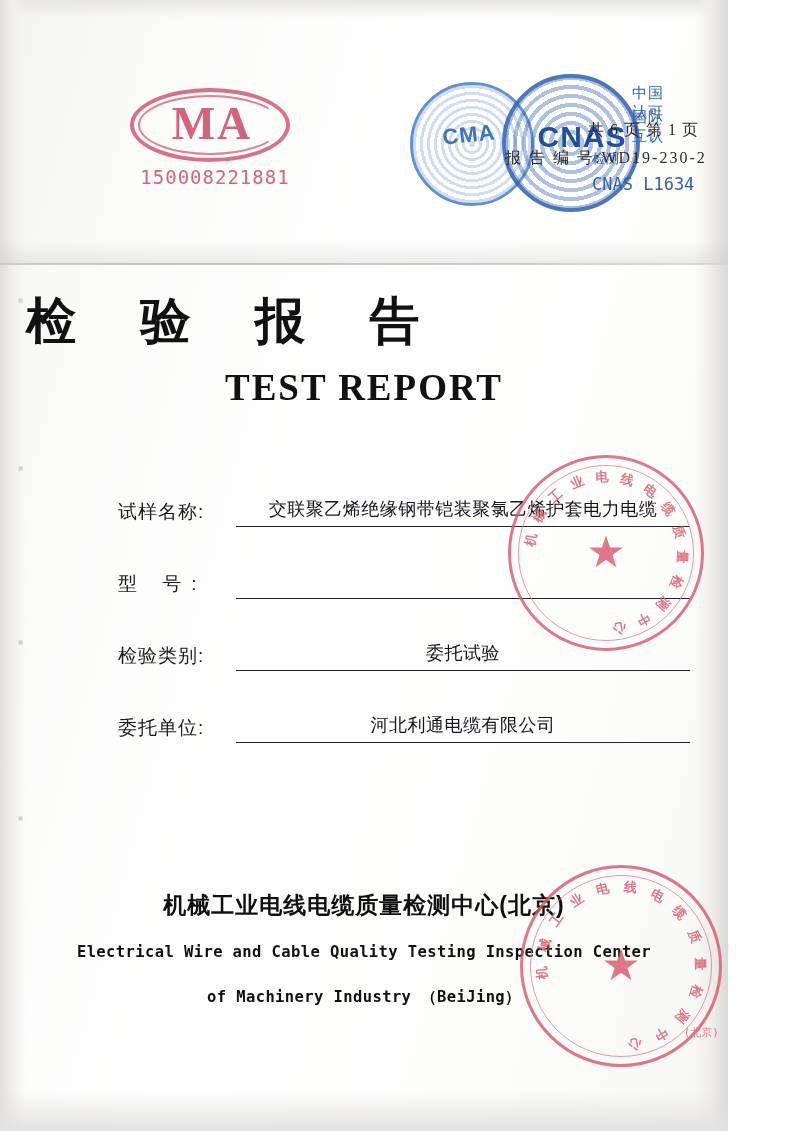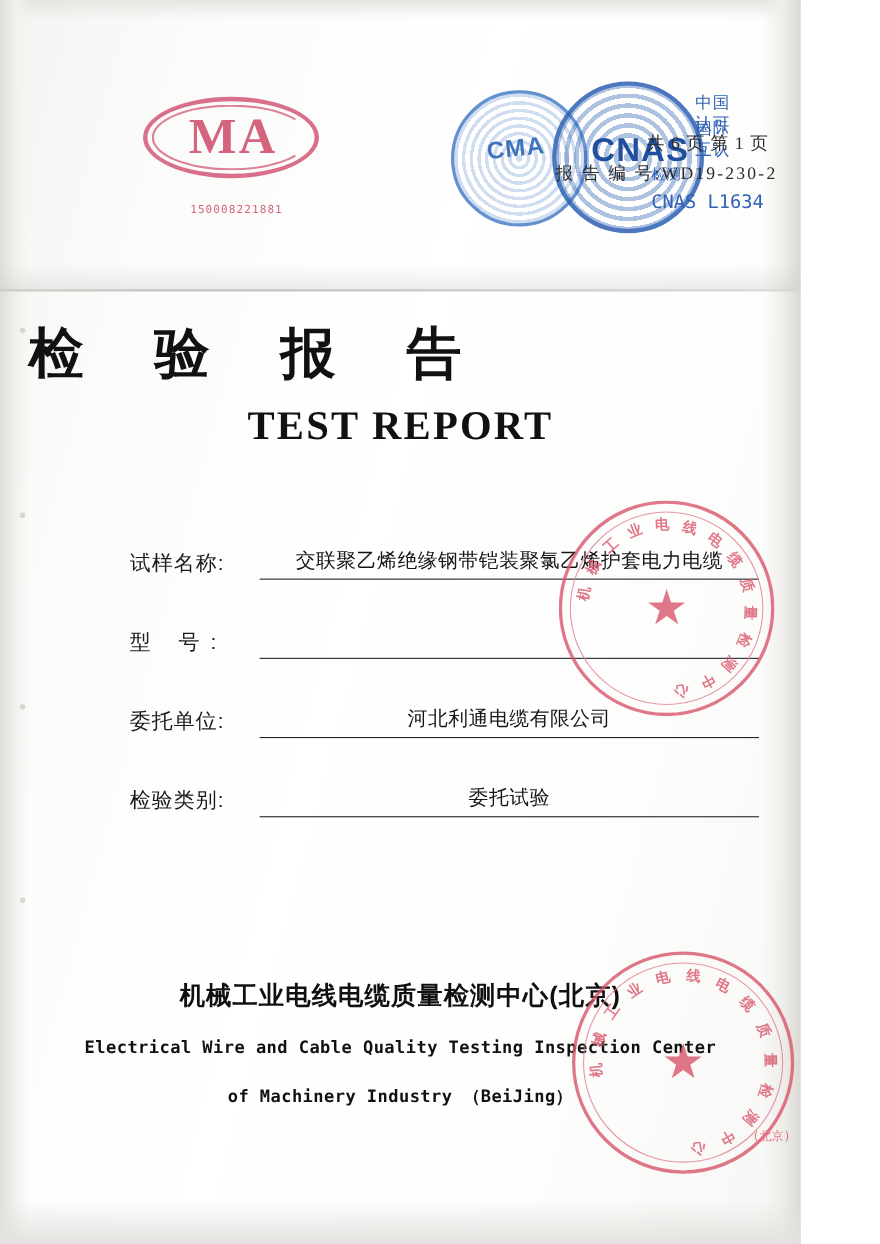--- a/index.html
+++ b/index.html
@@ -105,24 +105,23 @@
     color: #d4637d;
     line-height: 60px;
   }
   .ma-number {
     position: absolute;
     left: 0px;
     top: 78px;
     width: 186px;
     text-align: center;
     font-family: "DejaVu Sans Mono", monospace;
-    font-size: 10px;
+    font-size: 19px;
     letter-spacing: 1px;
     color: #d4637d;
-    margin-top: 20px;
   }
 
   
   .cnas-wrap {
     position: absolute;
     left: 410px;
     top: 74px;
     width: 260px;
     height: 130px;
   }
@@ -448,28 +447,28 @@
       <div class="field-value">交联聚乙烯绝缘钢带铠装聚氯乙烯护套电力电缆</div>
       <div class="field-line"></div>
     </div>
 
     <div class="field-row">
       <div class="field-label spaced">型  号:</div>
       <div class="field-line"></div>
     </div>
 
     <div class="field-row">
+      <div class="field-label">检验类别:</div>
+      <div class="field-value">委托试验</div>
+      <div class="field-line"></div>
+    </div>
+
+    <div class="field-row">
       <div class="field-label">委托单位:</div>
       <div class="field-value">河北利通电缆有限公司</div>
-      <div class="field-line"></div>
-    </div>
-
-    <div class="field-row">
-      <div class="field-label">检验类别:</div>
-      <div class="field-value">委托试验</div>
       <div class="field-line"></div>
     </div>
 
   </div>
 
   <div class="org">
     <div class="org-cn">机械工业电线电缆质量检测中心(北京)</div>
     <div class="org-en1">Electrical Wire and Cable Quality Testing Inspection Center</div>
     <div class="org-en2">of Machinery Industry （BeiJing）</div>
   </div>

